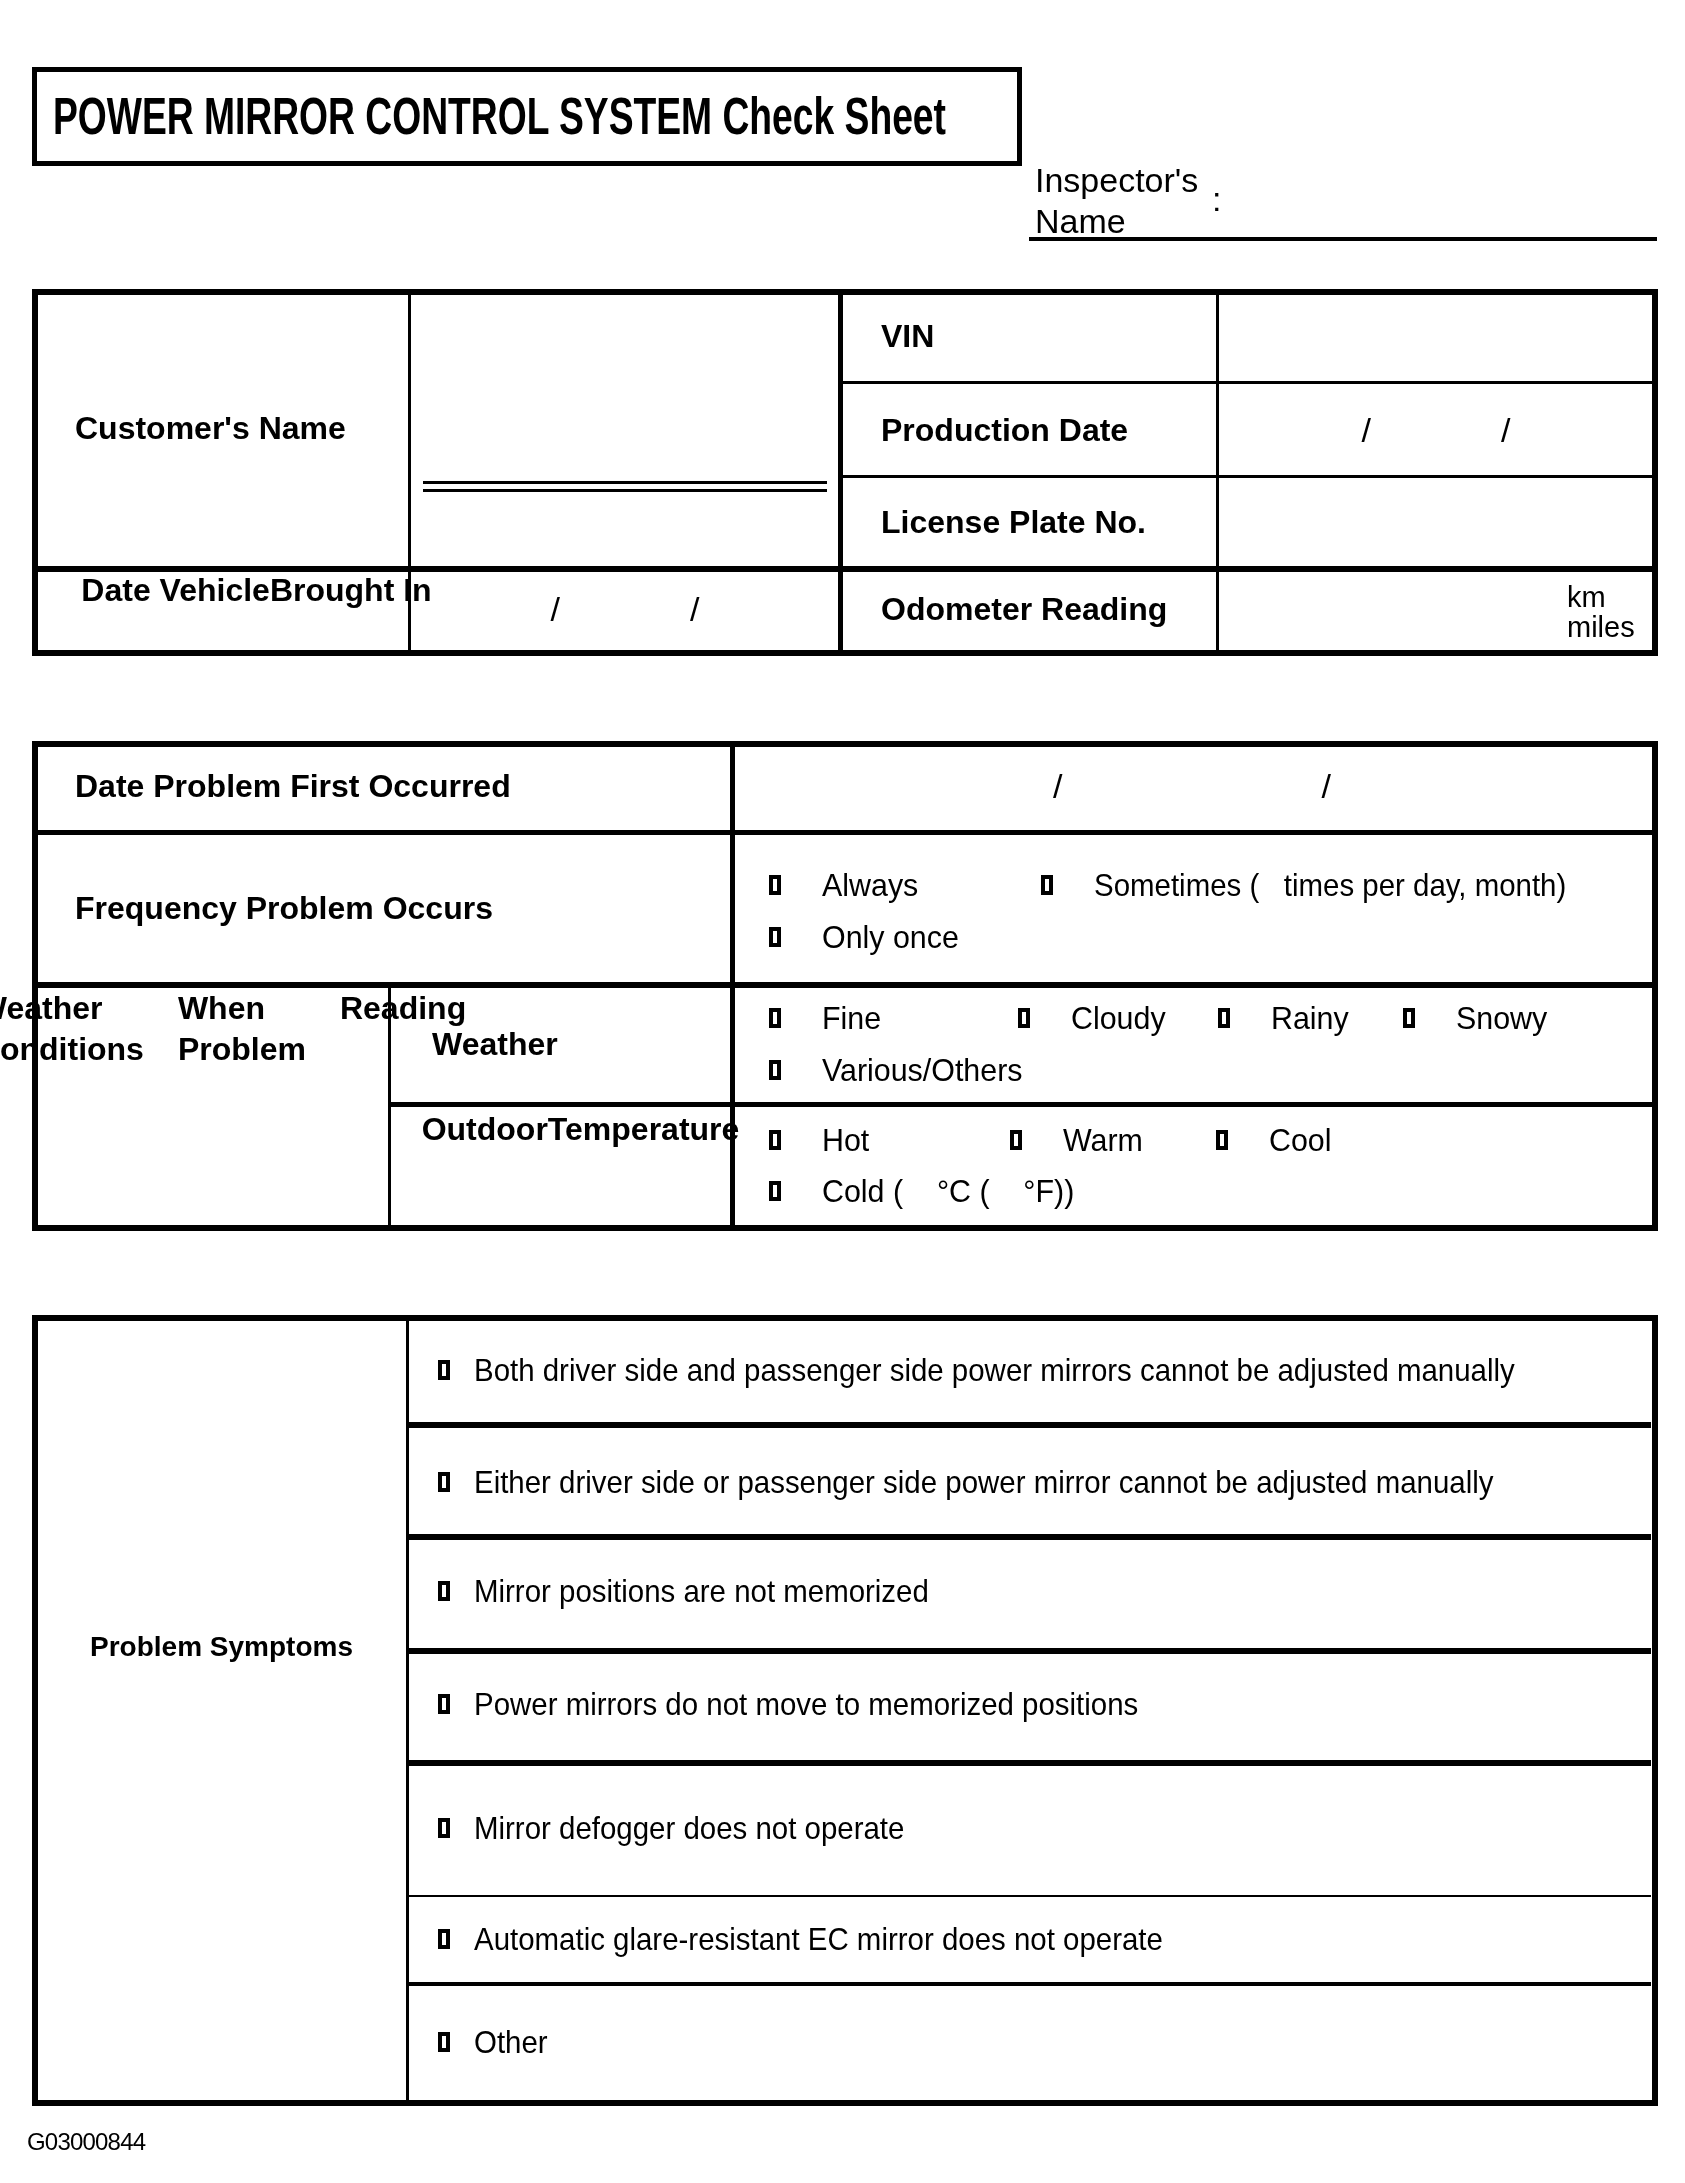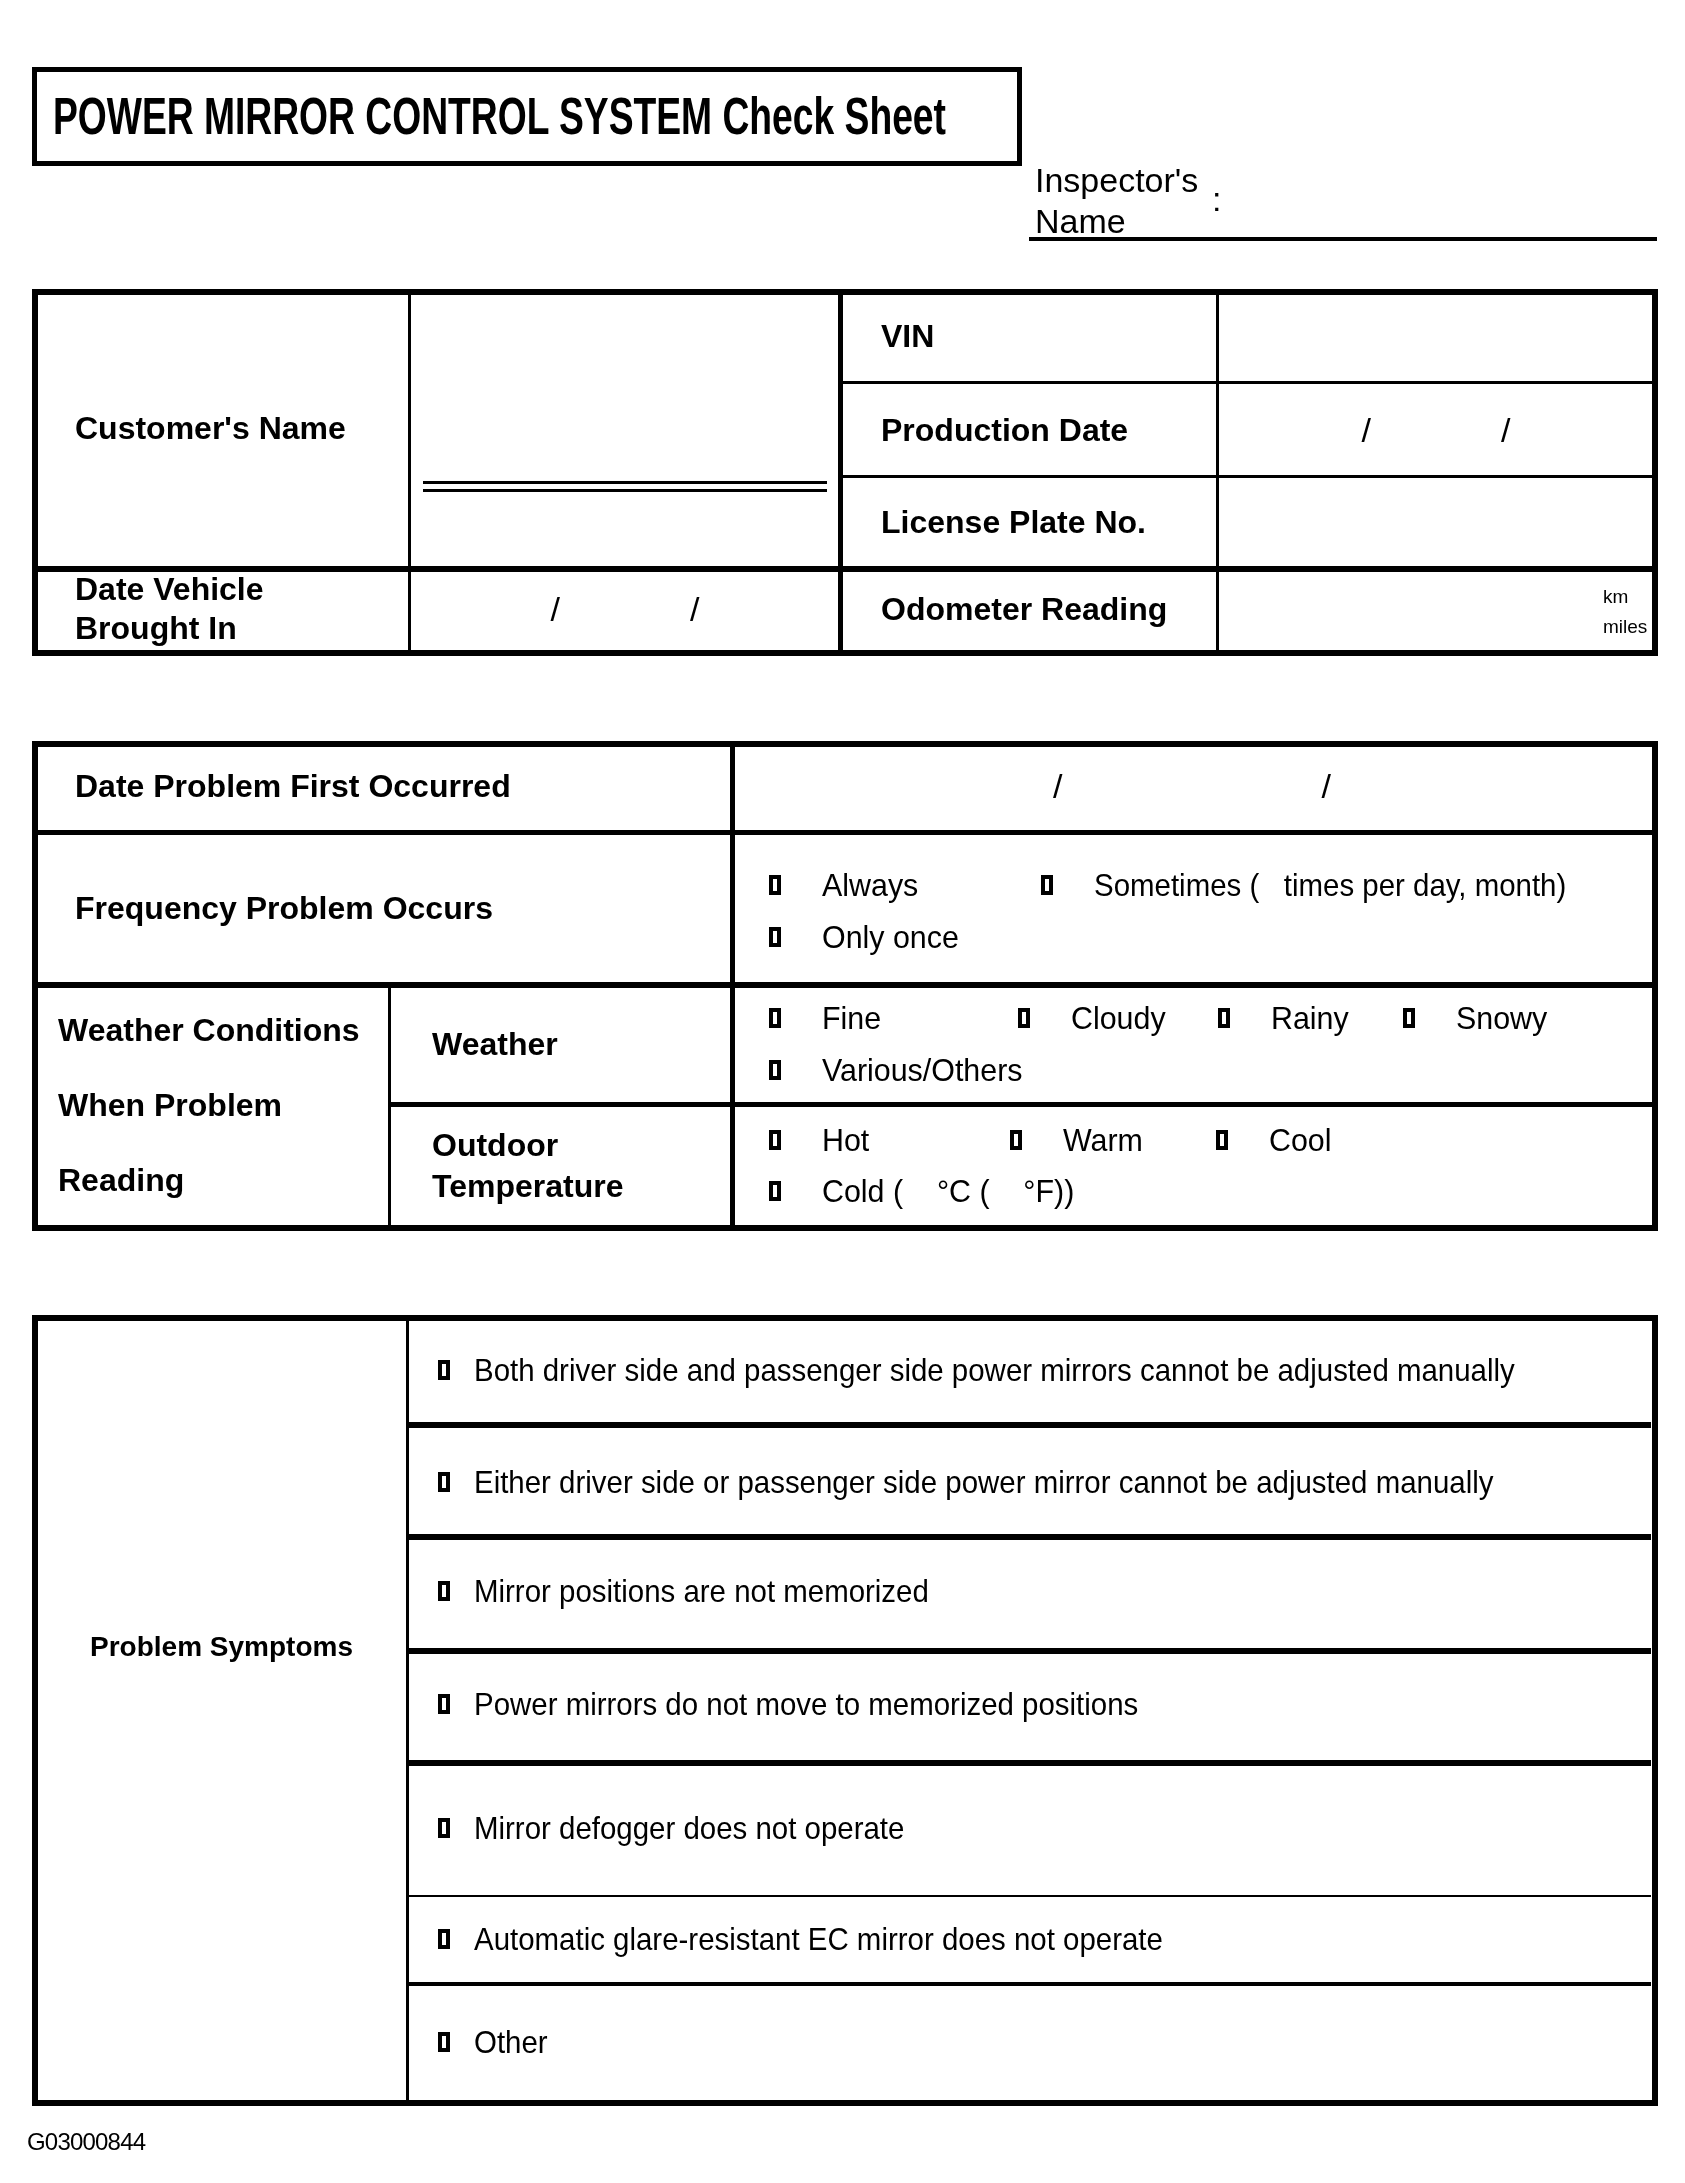--- a/index.html
+++ b/index.html
@@ -5,21 +5,21 @@
   * { margin:0; padding:0; box-sizing:border-box; }
   html,body { background:#ffffff; }
   body { font-family:"Liberation Sans","DejaVu Sans",sans-serif; color:#000; }
   .page { position:relative; width:1686px; height:2183px; background:#fff; overflow:hidden; }
 
   .line { position:absolute; background:#000; }
 
   .cell { position:absolute; display:flex; align-items:center; font-size:32px; }
   .bold { font-weight:bold; }
   .padL { padding-left:6px;margin-left:32px; }
-  .col { flex-direction:column; align-items:flex-start; justify-content:center; }
+  .col { flex-direction:row; align-items:flex-start; justify-content:center; }
   .lh { line-height:39px; }
 
   .title-box { position:absolute; left:32px; top:67px; width:990px; height:99px;
                border:5.7px solid #000; display:flex; align-items:center; padding-left:16px; }
   .title-text { font-size:51px; font-weight:bold; white-space:nowrap;
                 transform:scaleX(0.73); transform-origin:0 50%; }
 
   .insp { position:absolute; left:1035px; top:160px; font-size:34px; line-height:41px; }
   .insp-colon { position:absolute; left:1212px; top:180px; font-size:34px; }
 
@@ -33,21 +33,21 @@
                transform:scaleX(0.95); transform-origin:0 50%; }
 
   .symline { position:absolute; left:438px; height:52px; display:flex; align-items:center; }
   .symline .cb { margin-right:24px; }
   .sym-label { font-size:32px; white-space:pre; display:inline-block;
                transform:scaleX(0.92); transform-origin:0 50%; }
 
   .dbl-line { position:absolute; left:423px; top:481px; width:404px; height:11.3px;
               border-top:3.2px solid #000; border-bottom:3.2px solid #000; }
 
-  .units { position:absolute; left:1567px; top:582px; font-size:19px; line-height:30px;margin-left:36px; }
+  .units { position:absolute; left:1567px; top:582px; font-size:29px; line-height:30px; }
 
   .sym-head { position:absolute; left:37px; top:1631px; width:369px; text-align:center;
               font-size:28px; font-weight:bold; }
 
   .fig-code { position:absolute; left:27px; top:2128px; font-size:24px; letter-spacing:-0.8px; }
 </style>
 </head>
 <body>
 
 <div class="page">

